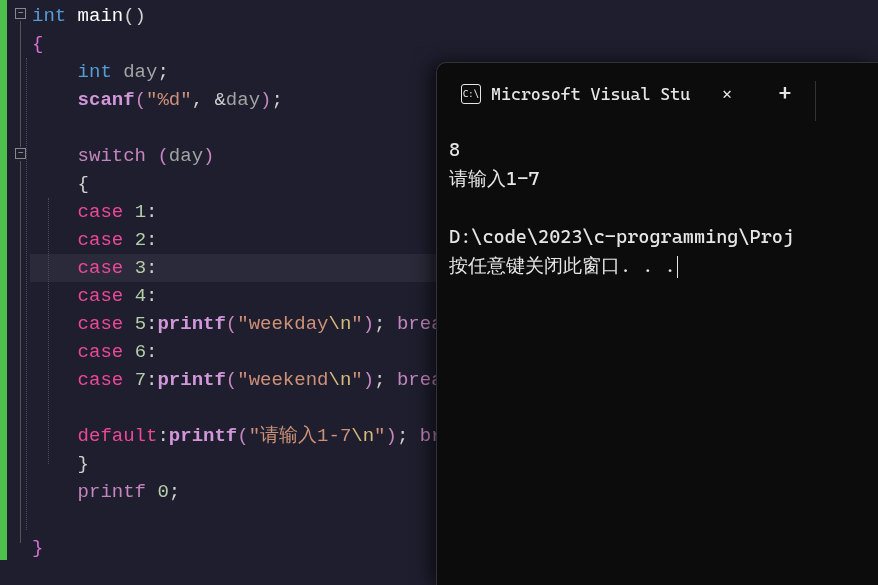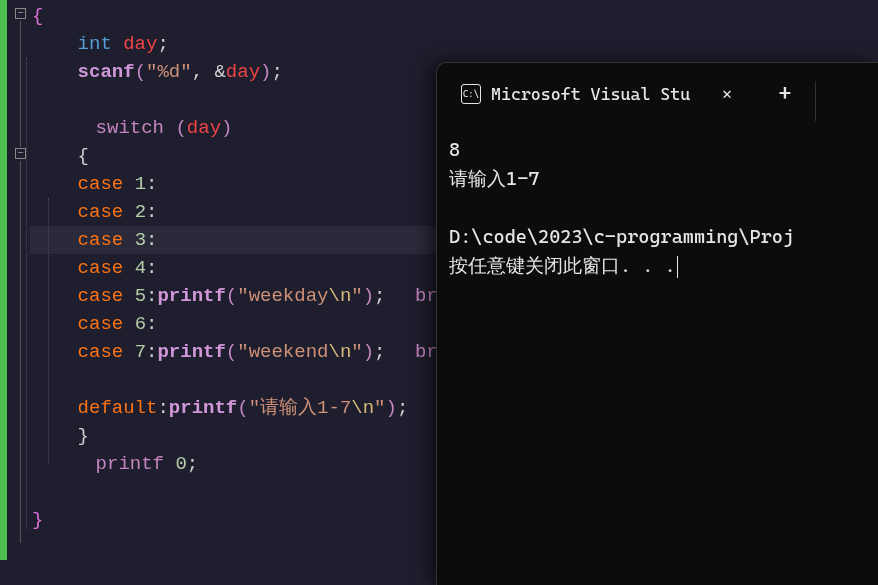--- a/index.html
+++ b/index.html
@@ -68,27 +68,27 @@
   .code-line {
     white-space: pre;
     height: 28px;
     padding-left: 2px;
   }
   .code-line.hl {
     background: #2a2a3a;
   }
   .tok-type { color: #569cd6; }
   .tok-iofunc { color: #d197d9; font-weight: bold; }
-  .tok-var { color: #ef4444; margin-top: 22px; }
+  .tok-var { color: #a3a3a3; margin-top: 22px; }
   .tok-str { color: #ce9178; }
   .tok-esc { color: #d7ba7d; }
   .tok-num { color: #b5cea8; }
   .tok-punc { color: #d0d0d0; }
-  .tok-case { color: #f97316; }
-  .tok-ctrl { color: #c586c0; margin-left: 18px; }
+  .tok-case { color: #ec4899; }
+  .tok-ctrl { color: #c586c0; }
   .tok-paren { color: #c586c0; }
   .tok-brace { color: #da70d6; }
   .tok-white { color: #ffffff; }
 
   .terminal {
     position: absolute;
     left: 436px;
     top: 62px;
     width: 442px;
     height: 523px;
@@ -204,20 +204,21 @@
   </div>
   <div class="fold-rail">
     <div class="fold-box" style="top:8px">−</div>
     <div class="fold-line" style="top:21px;height:126px"></div>
     <div class="fold-box" style="top:148px">−</div>
     <div class="fold-line" style="top:161px;height:382px"></div>
   </div>
   <div class="code-area" id="code-area">
     <div class="dotted-v" style="left:26px;top:58px;height:472px"></div>
     <div class="dotted-v" style="left:48px;top:198px;height:266px"></div>
+  <div class="code-line"><span class="tok-type">int </span><span class="tok-white">main</span><span class="tok-punc">()</span></div>
       <div class="code-line"><span class="tok-brace">{</span></div>
       <div class="code-line">    <span class="tok-type">int </span><span class="tok-var">day</span><span class="tok-punc">;</span></div>
       <div class="code-line">    <span class="tok-iofunc">scanf</span><span class="tok-paren">(</span><span class="tok-str">"%d"</span><span class="tok-punc">, &amp;</span><span class="tok-var">day</span><span class="tok-paren">)</span><span class="tok-punc">;</span></div>
       <div class="code-line">    </div>
       <div class="code-line">    <span class="tok-ctrl">switch </span><span class="tok-paren">(</span><span class="tok-var">day</span><span class="tok-paren">)</span></div>
       <div class="code-line">    <span class="tok-punc">{</span></div>
       <div class="code-line">    <span class="tok-case">case </span><span class="tok-num">1</span><span class="tok-punc">:</span></div>
       <div class="code-line">    <span class="tok-case">case </span><span class="tok-num">2</span><span class="tok-punc">:</span></div>
       <div class="code-line hl">    <span class="tok-case">case </span><span class="tok-num">3</span><span class="tok-punc">:</span></div>
       <div class="code-line">    <span class="tok-case">case </span><span class="tok-num">4</span><span class="tok-punc">:</span></div>

